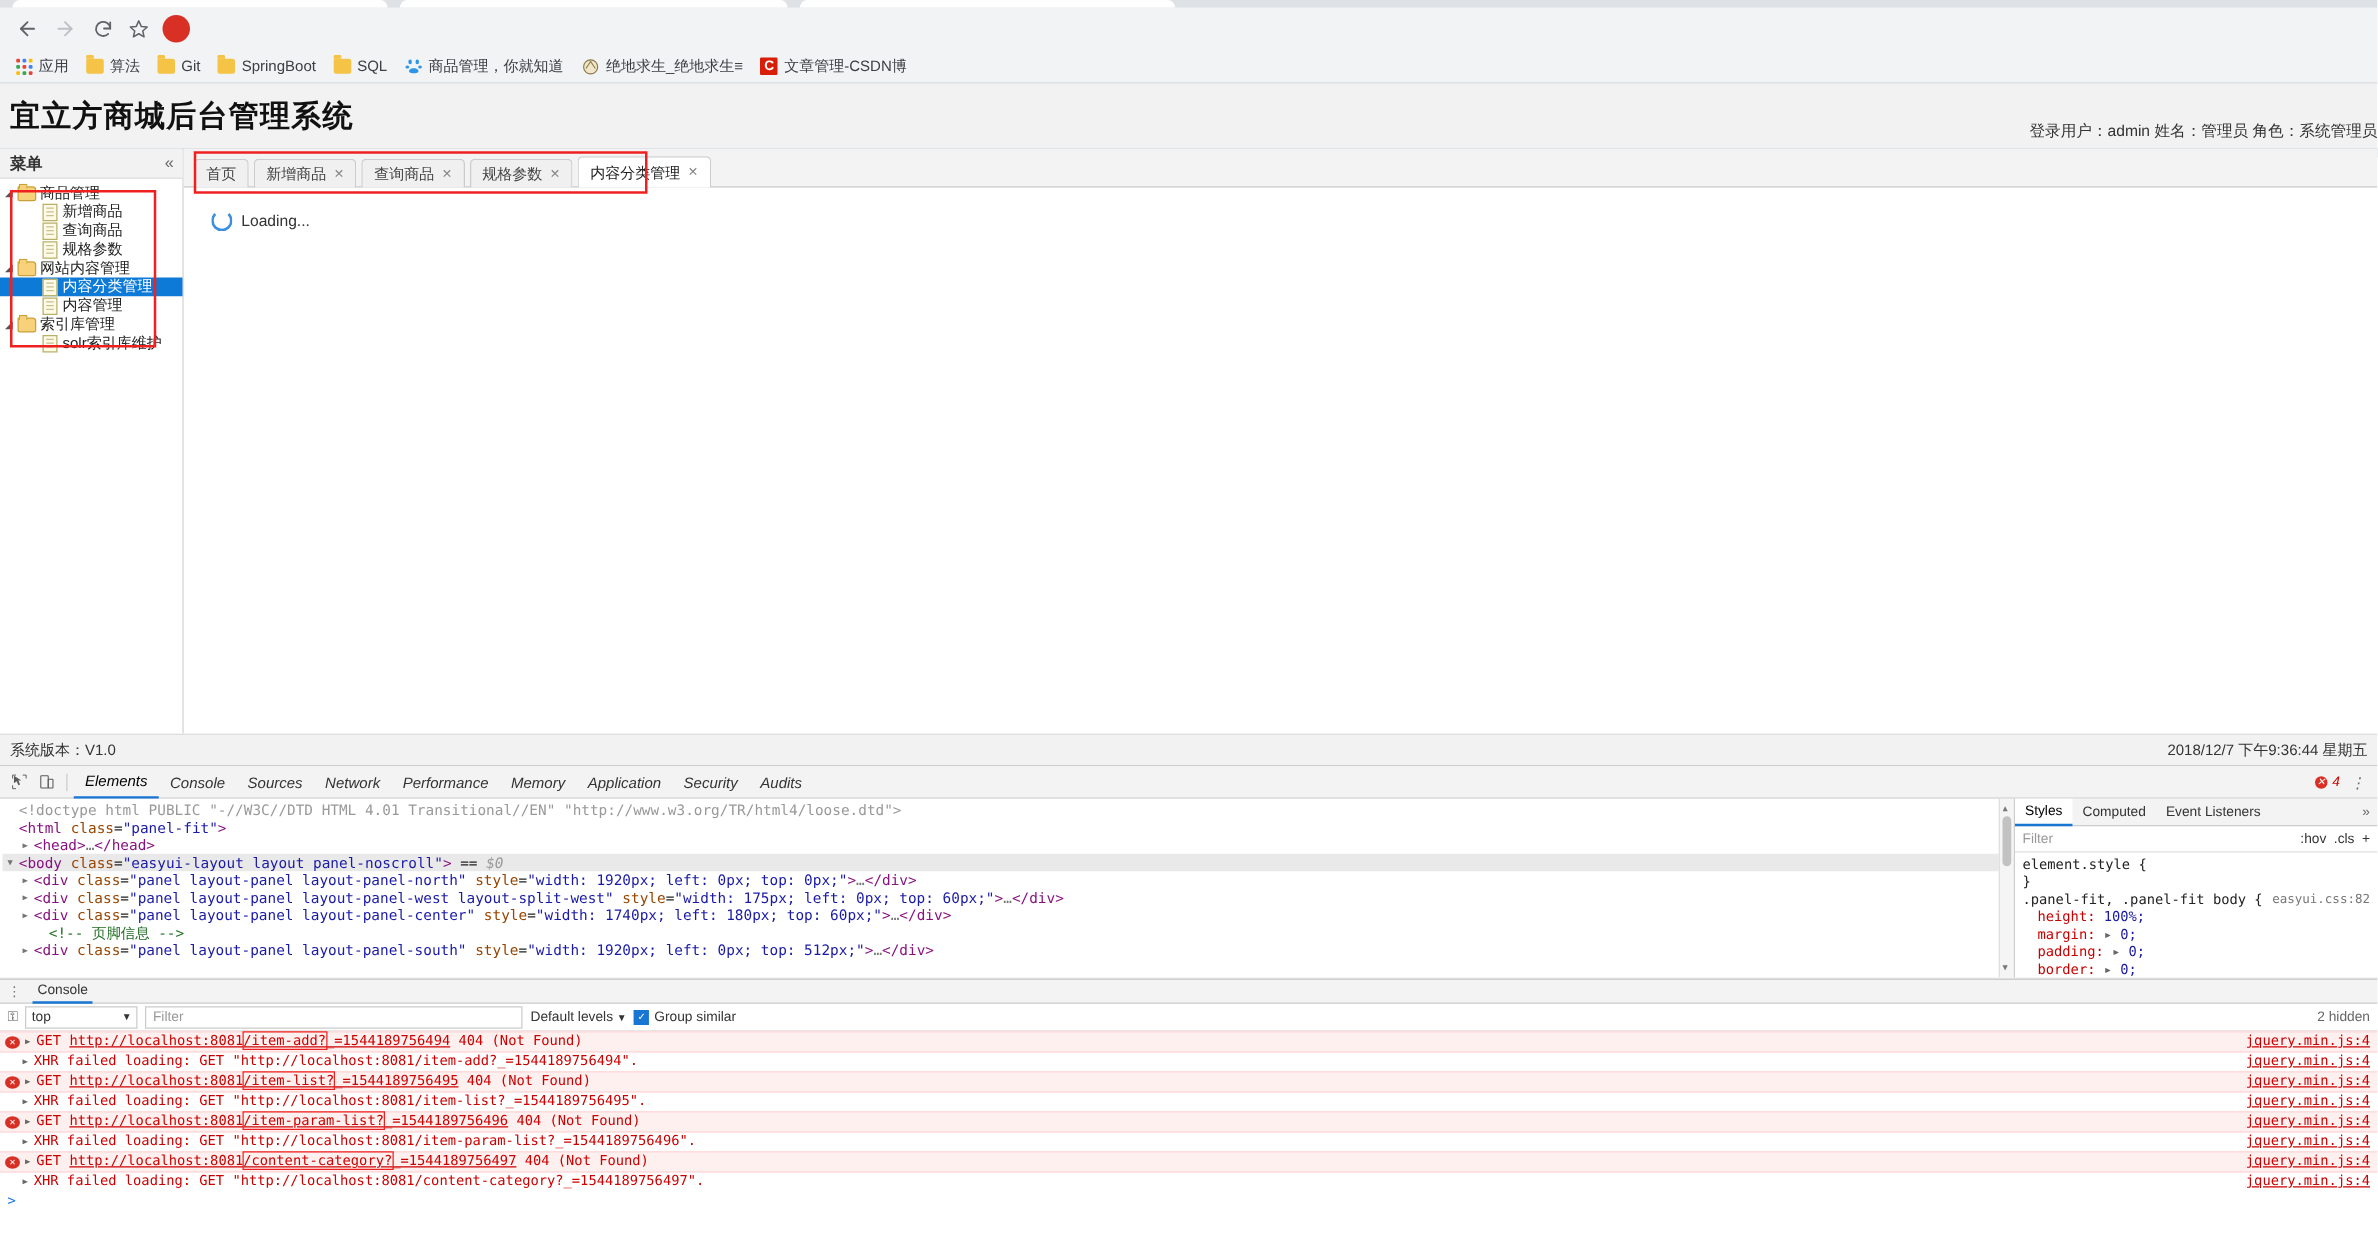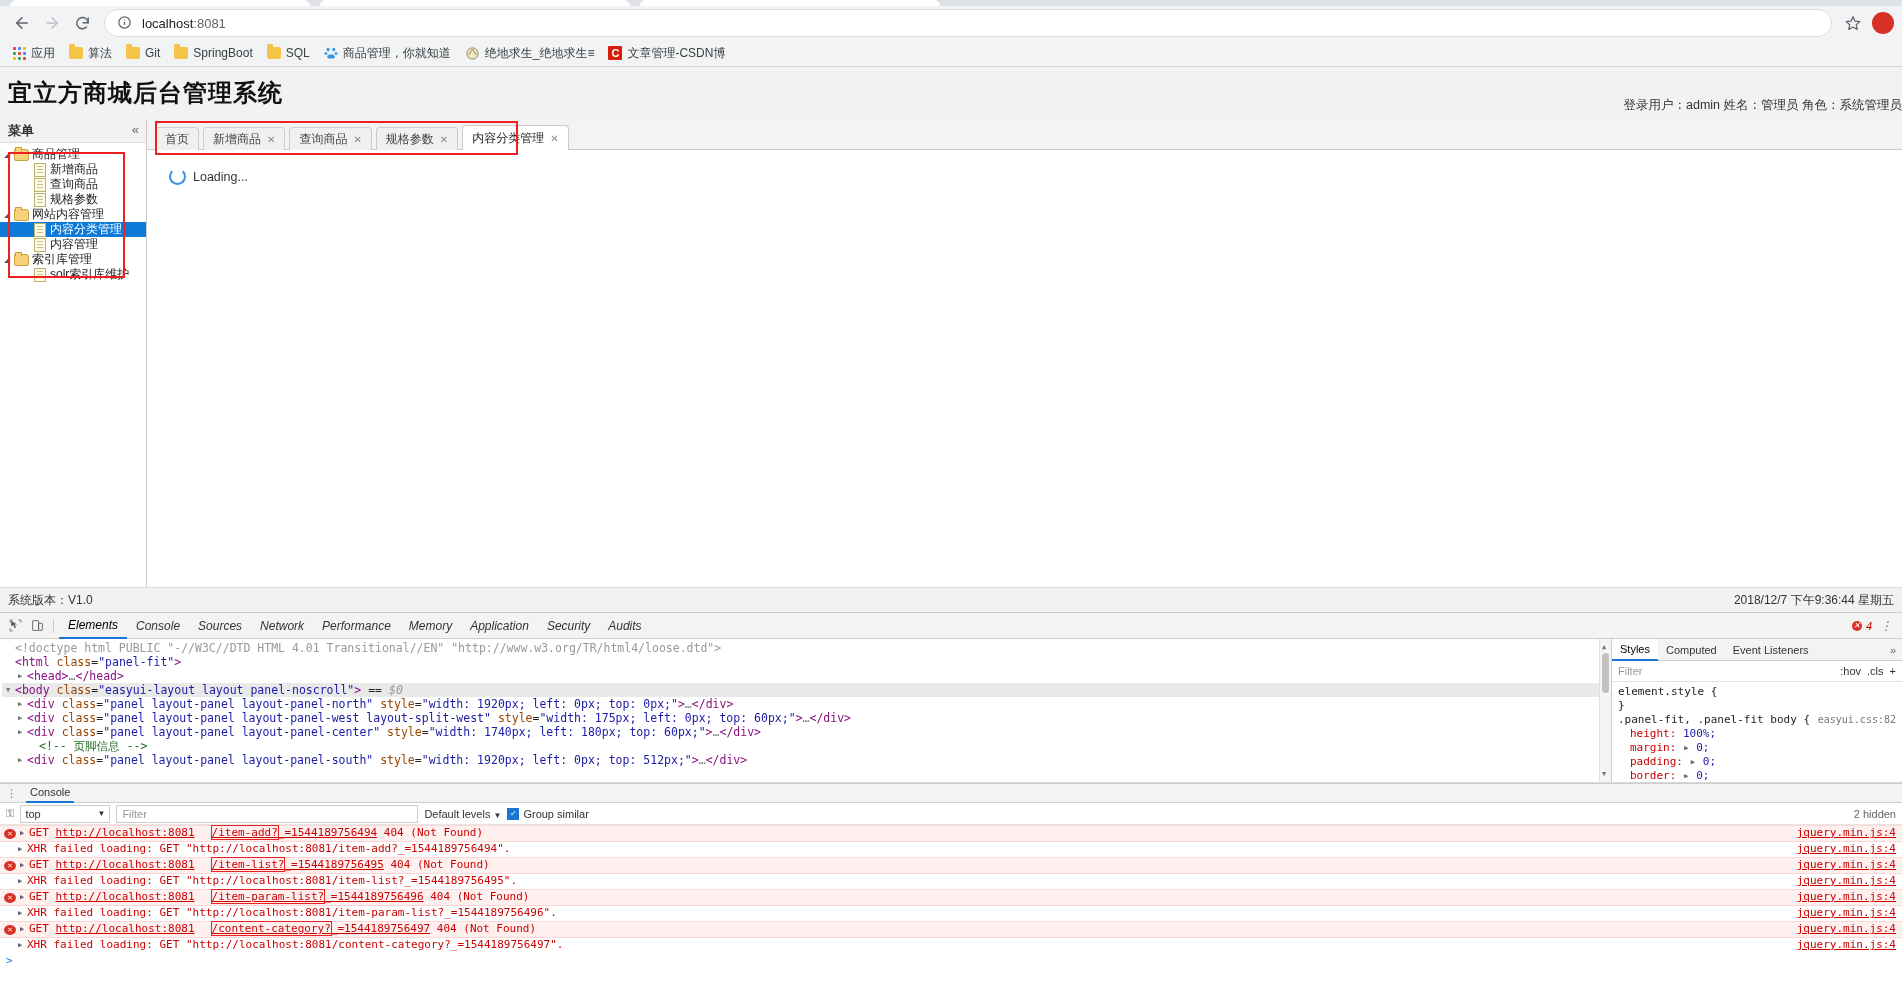--- a/index.html
+++ b/index.html
@@ -153,21 +153,21 @@
   .cons-rows{font-family:"DejaVu Sans Mono",monospace;font-size:11px;line-height:14.8px;}
   .crow{display:flex;align-items:center;height:15px;padding-left:4px;position:relative;}
   .crow.err{background:#fff0f0;border-top:1px solid #ffd6d6;border-bottom:1px solid #ffd6d6;}
   .crow .ex{width:12px;height:10px;border-radius:50%;background:#d93025;color:#fff;font-size:8px;
             line-height:10px;text-align:center;margin-right:4px;flex:0 0 auto;}
   .crow .tri2{width:9px;color:#666;font-size:7px;flex:0 0 auto;}
   .crow .txt{color:#c00;white-space:nowrap;}
   .crow .txt .ulink{text-decoration:underline;color:#c00;}
   .crow.sub .txt{color:#c00;}
   .crow .src{position:absolute;right:6px;color:#c00;text-decoration:underline;font-size:11px;}
-  .hl{outline:1px solid #ef2020;margin-left:17px;}
+  .hl{outline:1px solid #ef2020;}
   .prompt{display:flex;align-items:center;height:15px;padding-left:6px;color:#1a73e8;font-size:11px;}
 </style>
 </head>
 <body>
 
 <div class="browser">
 
   <div class="tabstrip">
     <div class="ghost" style="left:10px;width:300px;"></div>
     <div class="ghost" style="left:320px;width:310px;"></div>
@@ -185,30 +185,20 @@
       <svg width="18" height="18" viewBox="0 0 24 24" fill="none" stroke="currentColor" stroke-width="2" stroke-linecap="round" stroke-linejoin="round">
           <line x1="5" y1="12" x2="19" y2="12"></line>
           <polyline points="12 5 19 12 12 19"></polyline>
         </svg>
     </div>
     <div class="navbtn">
       <svg width="17" height="17" viewBox="0 0 24 24" fill="none" stroke="currentColor" stroke-width="2" stroke-linecap="round">
           <path d="M20 11a8 8 0 1 0-2.3 6.1"></path>
           <polyline points="20 4 20 11 13 11"></polyline>
         </svg>
-    </div>
-    <div class="omnibox">
-      <span class="infoicon">
-        <svg width="15" height="15" viewBox="0 0 24 24" fill="none" stroke="currentColor" stroke-width="2">
-          <circle cx="12" cy="12" r="9"></circle>
-            <line x1="12" y1="11" x2="12" y2="16"></line>
-            <circle cx="12" cy="7.7" r="0.9" fill="currentColor" stroke="none"></circle>
-          </svg>
-      </span>
-      <span class="urltext"><span>localhost</span><span class="dim">:8081</span></span>
     </div>
     <div class="star">
       <svg width="16" height="16" viewBox="0 0 24 24" fill="none" stroke="currentColor" stroke-width="1.8" stroke-linejoin="round">
           <polygon points="12 2.5 15 9.2 22.2 9.9 16.8 14.7 18.4 21.7 12 18 5.6 21.7 7.2 14.7 1.8 9.9 9 9.2"></polygon>
         </svg>
     </div>
     <div class="profile"></div>
   </div>
 
   <div class="bookmarks">

